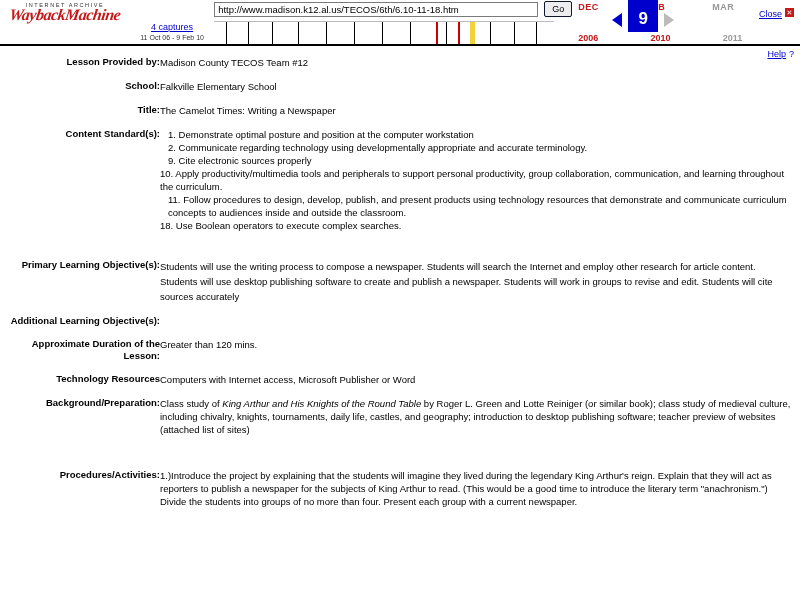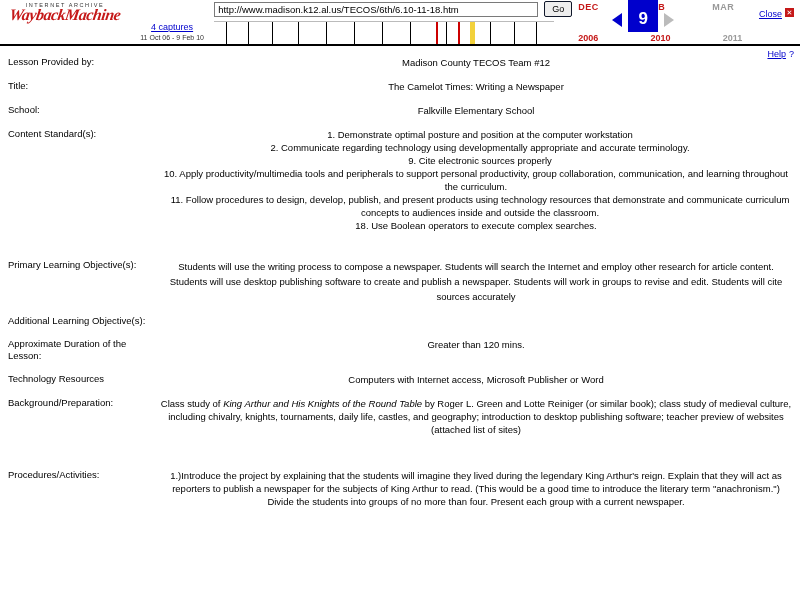--- a/index.html
+++ b/index.html
@@ -203,30 +203,30 @@
   table.lesson {
     width: 784px;
     border-collapse: collapse;
   }
   table.lesson td {
     vertical-align: top;
     padding: 0 0 11px 0;
   }
   td.lbl {
     width: 152px;
-    font-weight: normal;
+    font-weight: bold;
     font-size: 9.5px;
     padding-right: 6px;
     line-height: 12px;
+    text-align: right;
   }
   td.val {
     font-size: 9.5px;
     line-height: 13px;
     padding-left: 2px;
-    text-align: center;
   }
   .std-list { line-height: 13px; }
   .std-list div { margin-bottom: 0px; }
   .indent1 { padding-left: 8px; }
   a.inline-link {
     color: #2222bb;
     text-decoration: underline;
   }
   em { font-style: italic; }
   .tight { line-height: 12.5px; }
@@ -301,27 +301,27 @@
   <table class="lesson">
 
     <tbody>
         <tr>
       <td class="lbl">Lesson Provided by:</td>
       <td class="val">Madison County TECOS Team #12</td>
     </tr>
 
 
     <tr>
+      <td class="lbl">School:</td>
+      <td class="val">Falkville Elementary School</td>
+    </tr>
+
+    <tr>
       <td class="lbl">Title:</td>
       <td class="val">The Camelot Times: Writing a Newspaper</td>
-    </tr>
-
-    <tr>
-      <td class="lbl">School:</td>
-      <td class="val">Falkville Elementary School</td>
     </tr>
 
 
     <tr>
       <td class="lbl">Content Standard(s):</td>
       <td class="val">
         <div class="std-list">
           <div class="indent1">1. Demonstrate optimal posture and position at the computer workstation</div>
           <div class="indent1">2. Communicate regarding technology using developmentally appropriate and accurate terminology.</div>
           <div class="indent1">9. Cite electronic sources properly</div>

